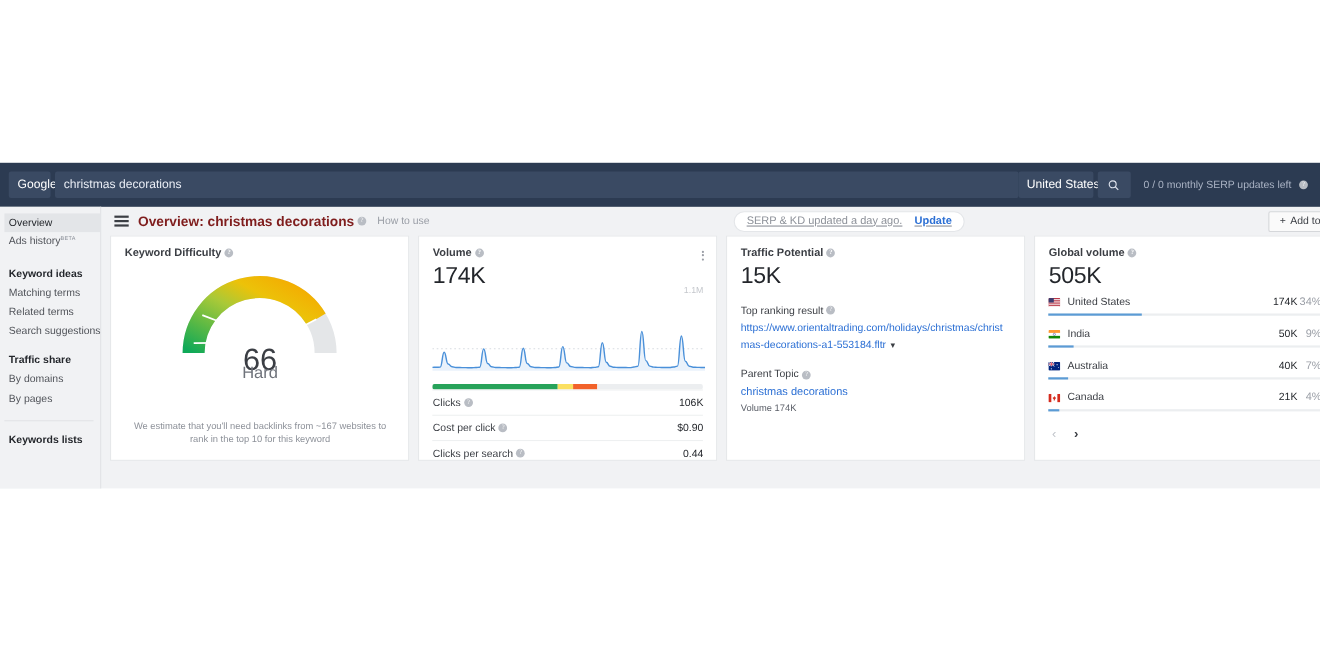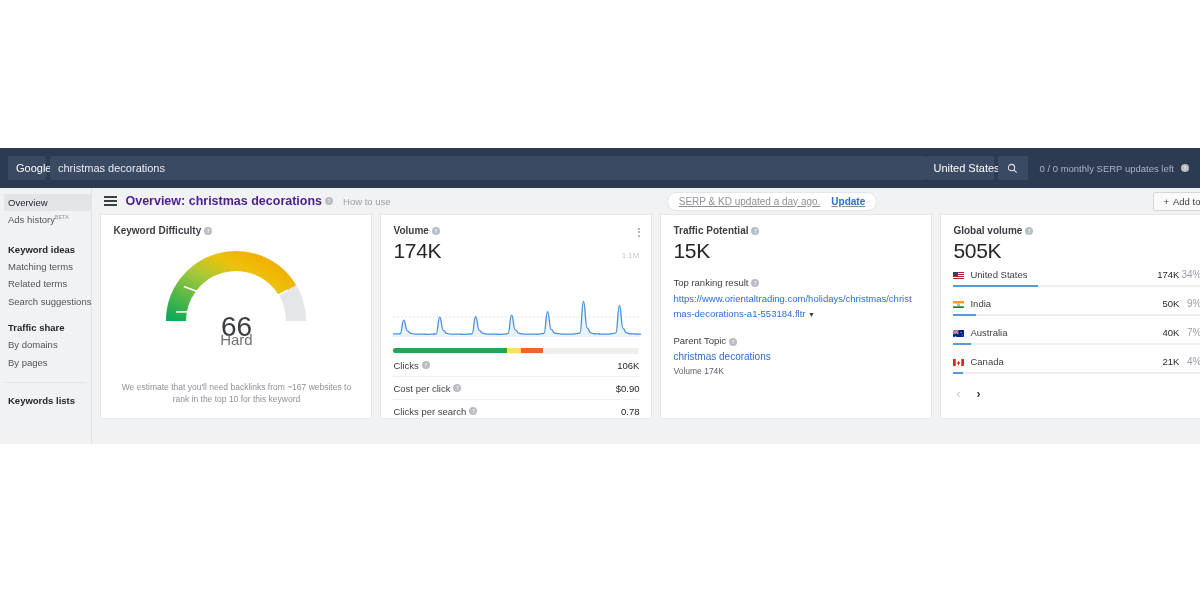--- a/index.html
+++ b/index.html
@@ -66,21 +66,21 @@
   .sb-sep { height: 1px; background: #e1e3e6; margin: 11px 6px 0 0; }
 
   .content { flex: 1; padding: 0 8px 0 8px; }
 
   
   .pghead {
     height: 26px; display: flex; align-items: center; padding: 0 4px;
   }
   .hamburger { width: 13px; margin-right: 8px; cursor: pointer; }
   .hamburger span { display: block; height: 1.5px; background: #3b3e44; margin: 2.5px 0; }
-  .pgtitle { font-size: 12.5px; font-weight: bold; color: #4c1d95; white-space: nowrap; }
+  .pgtitle { font-size: 12.5px; font-weight: bold; color: #7f1d1d; white-space: nowrap; }
   .info {
     display: inline-flex; width: 8px; height: 8px; border-radius: 50%;
     background: #b9bdc4; color: #fff; font-size: 6px; line-height: 8px;
     justify-content: center; align-items: center; vertical-align: middle;
     margin: 0 3px; font-family: "Liberation Serif", serif; cursor: pointer;
   }
   .howto { font-size: 9.5px; color: #9a9ea6; margin-left: 7px; cursor: pointer; }
   .serppill {
     margin: 0 auto; background: #ffffff; border: 1px solid #e4e6e9;
     border-radius: 11px; height: 19px; display: flex; align-items: center;
@@ -115,21 +115,21 @@
     text-align: center; font-size: 15px; color: #6e727a;
   }
   .kd-note {
     position: absolute; left: 14px; right: 14px; bottom: 12px;
     text-align: center; font-size: 8.5px; color: #8d9199; line-height: 1.5;
   }
 
   
   .dots { position: absolute; right: 11px; top: 11px; cursor: pointer; }
   .dots i { display: block; width: 2px; height: 2px; border-radius: 50%; background: #9a9ea6; margin: 1.5px 0; }
-  .ymax { position: absolute; right: 12px; top: 36px; font-size: 8px; color: #c4c7cc; }
+  .ymax { position: absolute; right: 12px; top: 44px; font-size: 8px; color: #c4c7cc; }
   .spark { margin-top: 14px; }
   .clickbar { display: flex; height: 5px; border-radius: 2px; overflow: hidden; margin-top: 5px; }
   .metric {
     display: flex; align-items: center; justify-content: space-between;
     font-size: 9.5px; color: #3b3e44; height: 23px;
     border-top: 1px solid #eef0f1;
   }
   .metric:first-of-type { border-top: 0; }
   .metric .k { display: flex; align-items: center; }
   .metric .v { color: #23262b; }
@@ -324,21 +324,21 @@
                 <span>Cost per click</span>
                 <span class="info">?</span>
               </span>
             <span class="v">$0.90</span>
           </div>
           <div class="metric">
             <span class="k">
                 <span>Clicks per search</span>
                 <span class="info">?</span>
               </span>
-            <span class="v">0.78</span>
+            <span class="v">0.44</span>
           </div>
         </div>
 
         <div class="card">
           <div class="card-label">
             <span>Traffic Potential</span><span class="info">?</span>
           </div>
           <div class="card-big">15K</div>
 
           <div class="sub-label">

